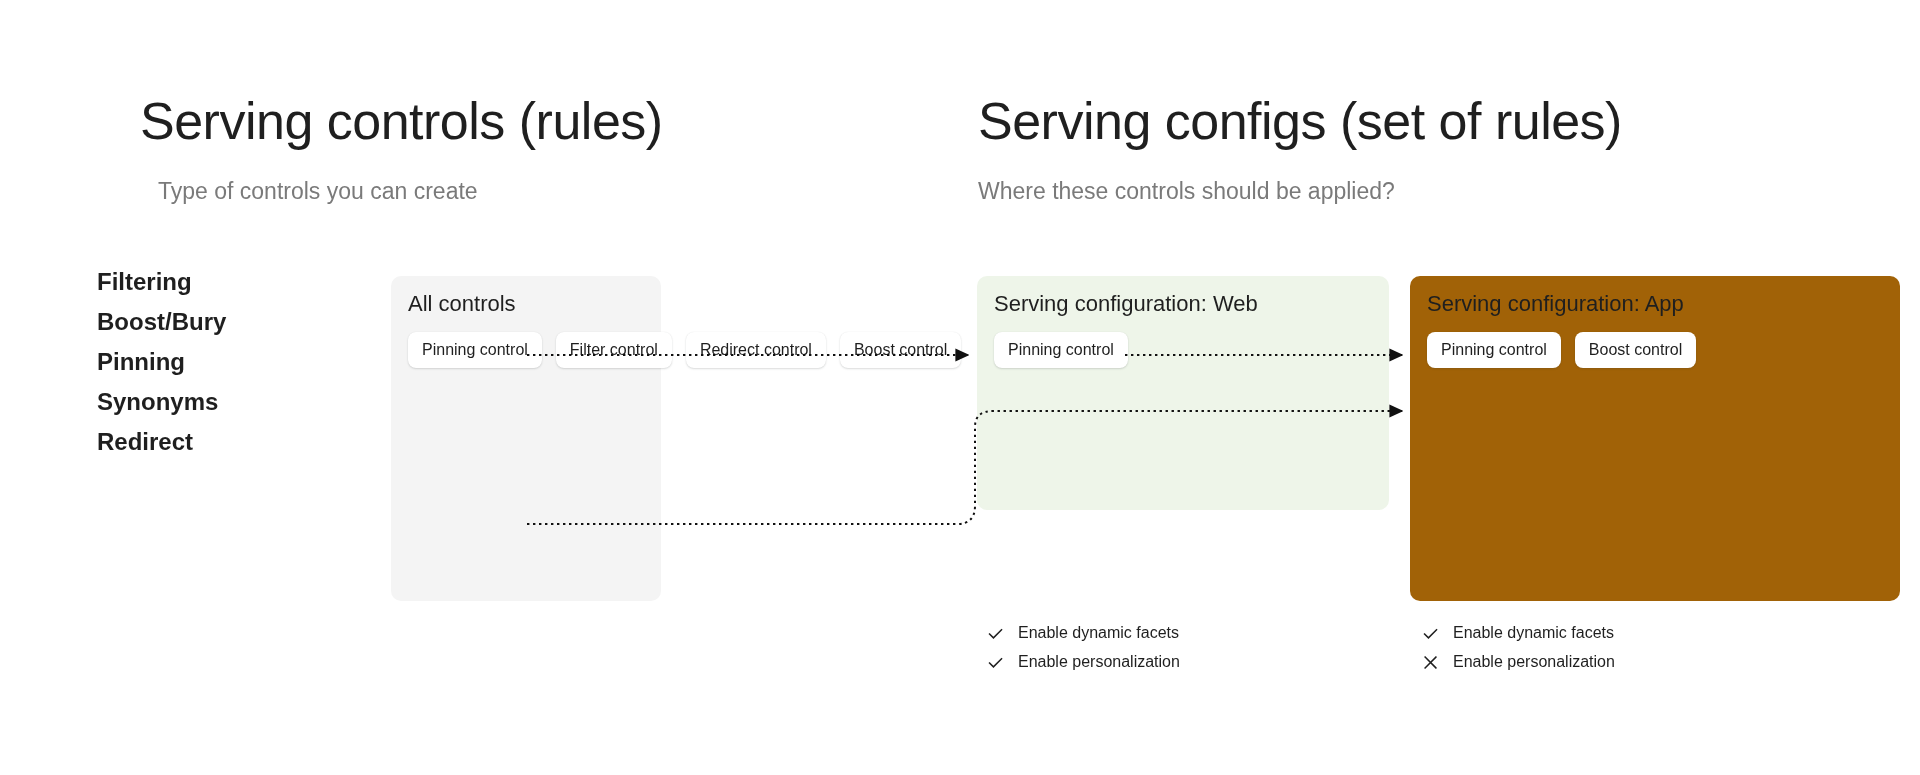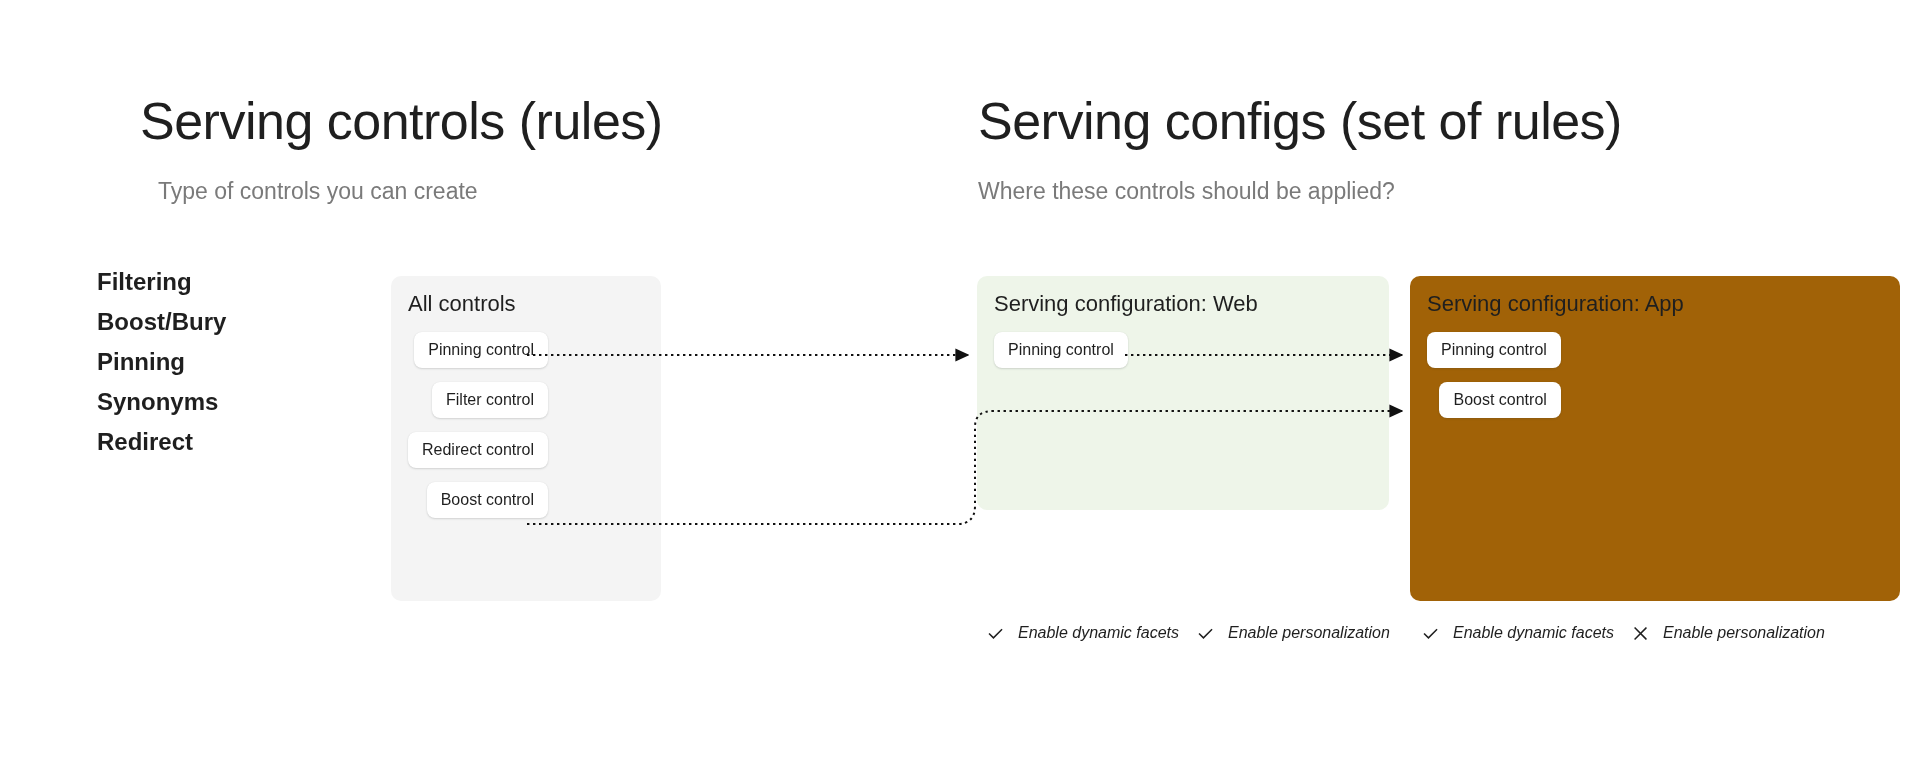--- a/index.html
+++ b/index.html
@@ -76,22 +76,22 @@
     font-size: 22px;
     line-height: 19px;
     color: #1f1f1f;
     white-space: nowrap;
   }
   .chip-stack {
     position: absolute;
     left: 17px;
     top: 56px;
     display: flex;
-    flex-direction: column;
-    align-items: flex-end;
+    flex-direction: row;
+    align-items: flex-start;
     gap: 14px;
   }
   .chip {
     background: #ffffff;
     border-radius: 8px;
     padding: 8px 14px;
     font-size: 16px;
     line-height: 20px;
     color: #1f1f1f;
     white-space: nowrap;
@@ -99,23 +99,22 @@
   }
 
   #panel-all     { left: 391px;  top: 276px; width: 270px;  height: 325px; background: #f4f4f4; }
   #panel-web     { left: 977px;  top: 276px; width: 412px;  height: 234px; background: #eef5e9; }
   #panel-app     { left: 1410px; top: 276px; width: 490px;  height: 325px; background: #a16207; }
 
   
   .options {
     position: absolute;
     display: flex;
-    flex-direction: row;
-    gap: 17px;
-    font-style: italic;
+    flex-direction: column;
+    gap: 7px;
   }
   #options-web { left: 986px;  top: 622px; }
   #options-app { left: 1421px; top: 622px; }
 
   .option-row {
     display: flex;
     align-items: center;
     gap: 13px;
     height: 22px;
   }

